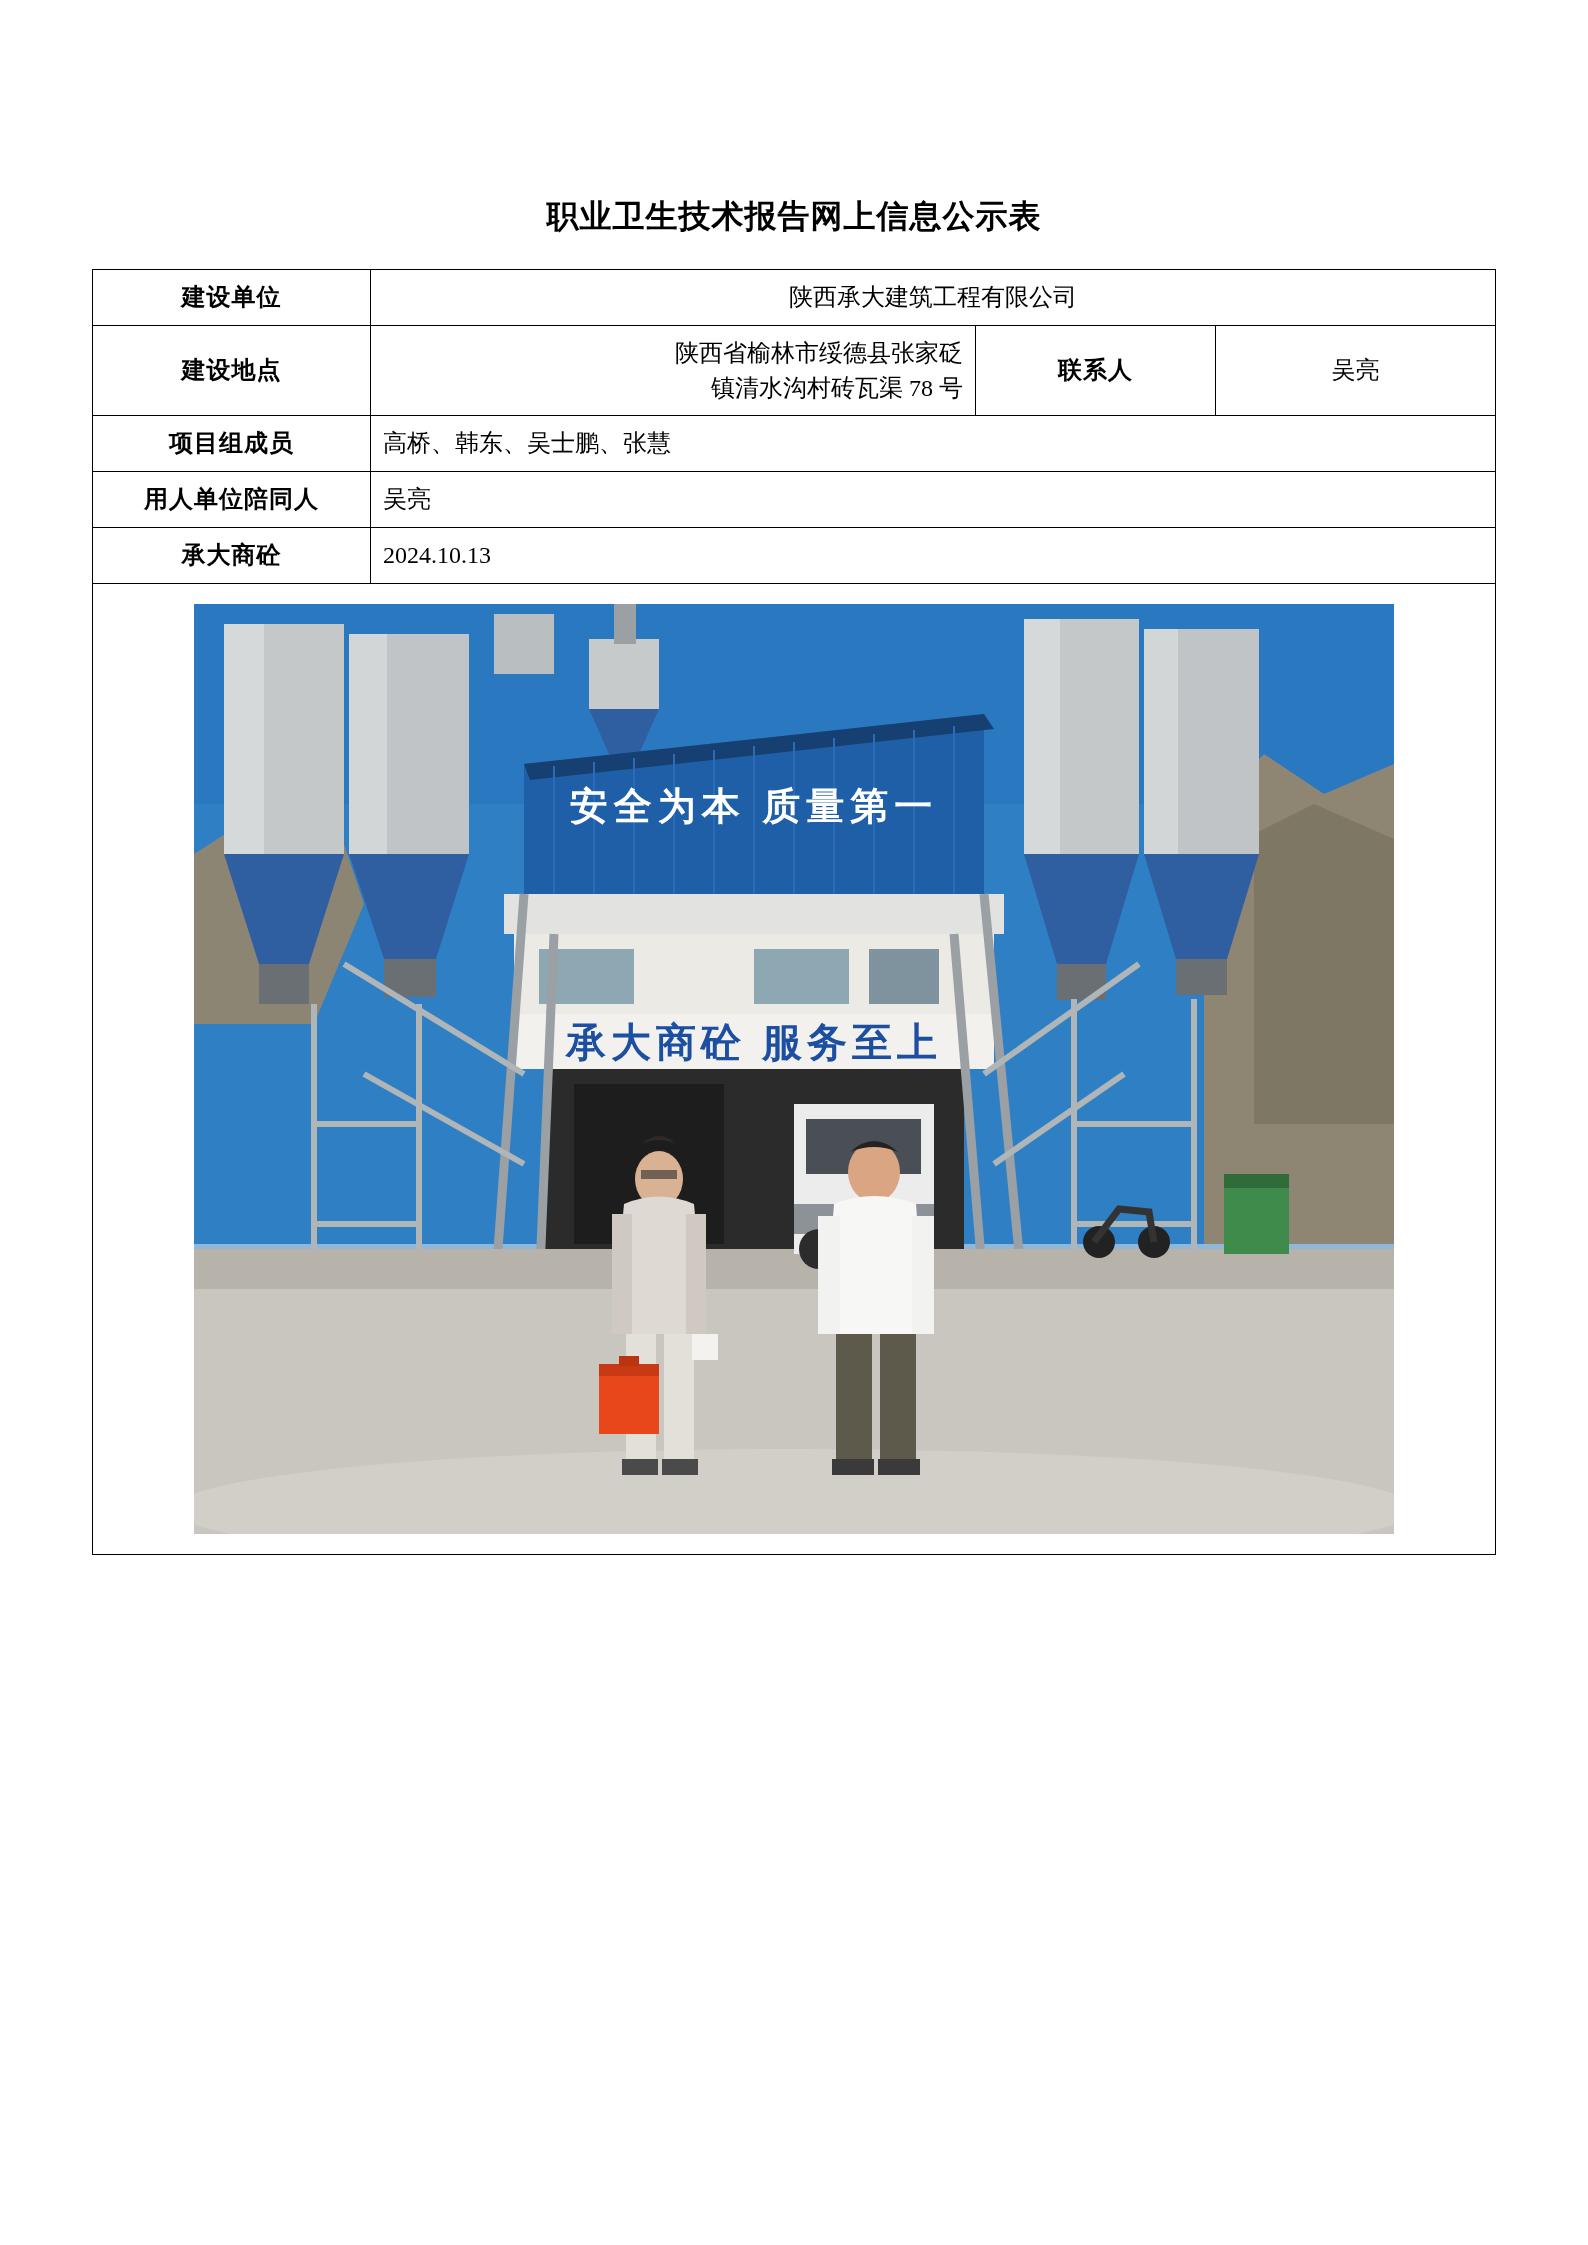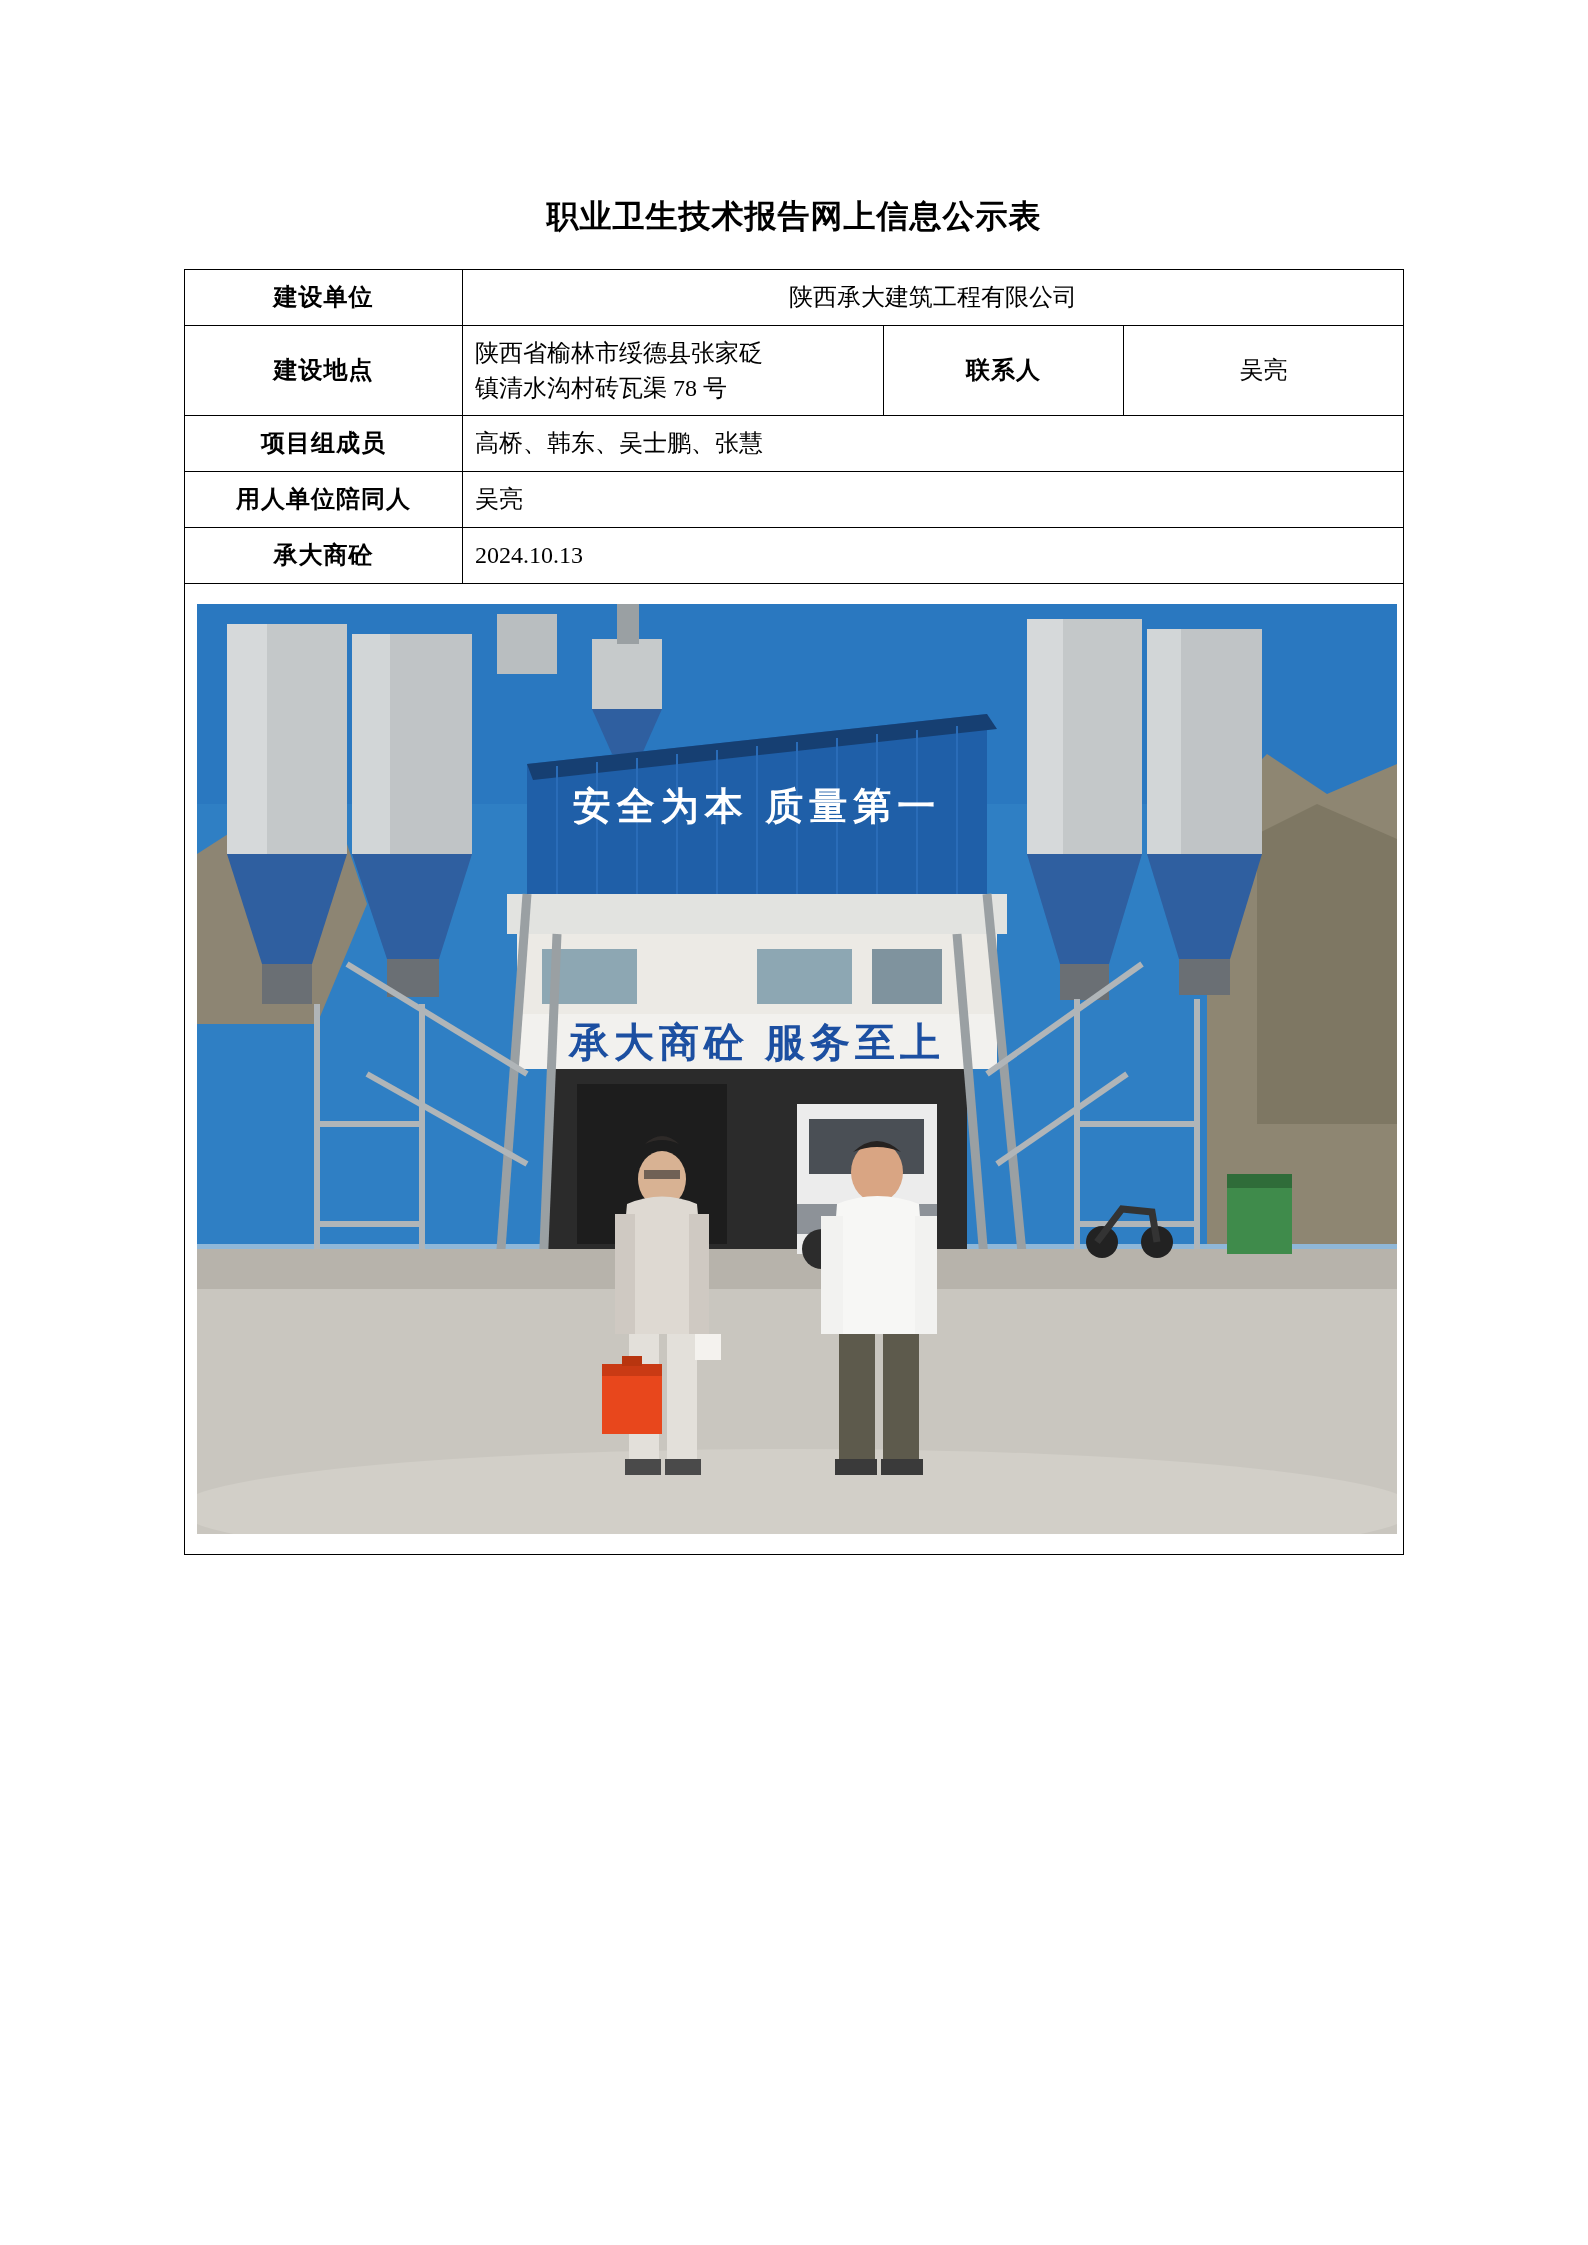--- a/index.html
+++ b/index.html
@@ -25,21 +25,21 @@
     text-align: center;
     font-size: 32px;
     font-weight: bold;
     letter-spacing: 1px;
     margin-top: 195px;
     margin-bottom: 30px;
     font-family: "Liberation Sans", "DejaVu Sans", sans-serif;
   }
   table.info {
     border-collapse: collapse;
-    width: 1220px;
+    width: 1404px;
     margin: 0 auto;
     table-layout: fixed;
   }
   table.info td {
     border: 1px solid #000000;
     font-size: 24px;
     padding: 10px 12px;
     vertical-align: middle;
     line-height: 1.45;
   }
@@ -50,21 +50,21 @@
     letter-spacing: 1px;
   }
   td.value {
     text-align: left;
     padding-left: 18px;
   }
   td.value.center {
     text-align: center;
   }
   td.addr {
-    text-align: left;
+    text-align: right;
     width: 420px;
     line-height: 1.5;
   }
   td.label-mid {
     width: 240px;
     text-align: center;
     font-weight: bold;
     letter-spacing: 1px;
   }
   td.value-right {

